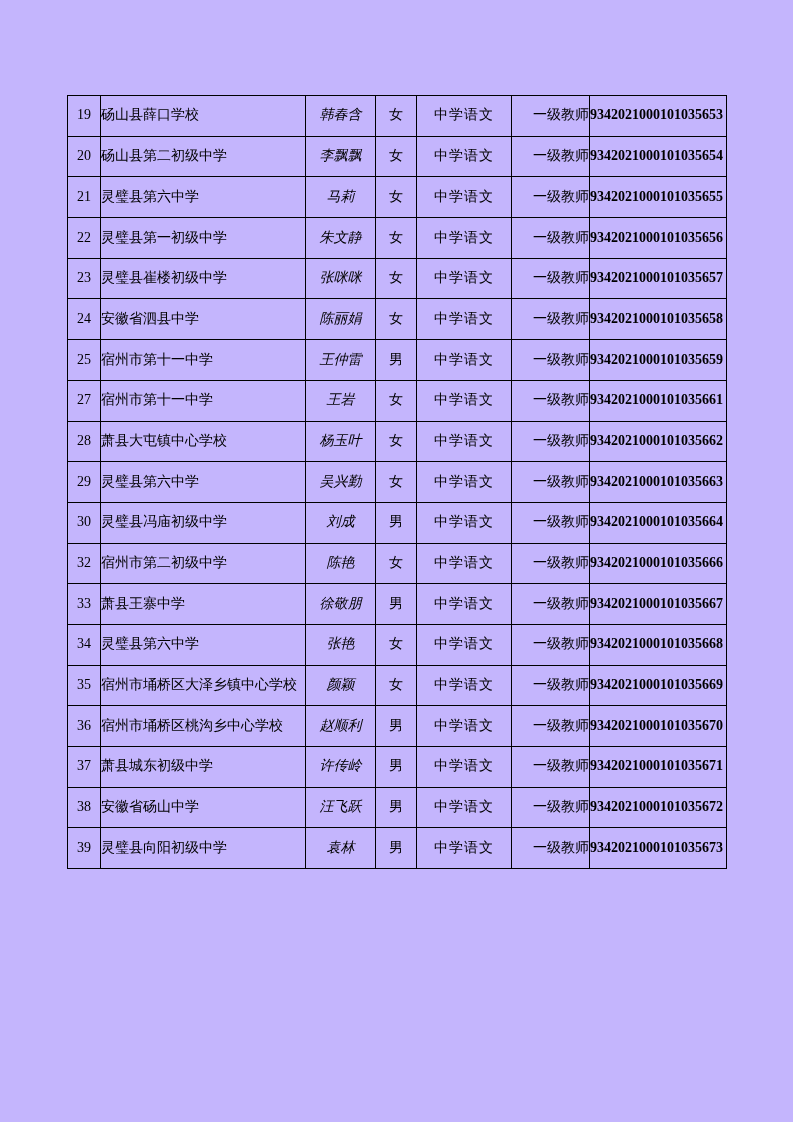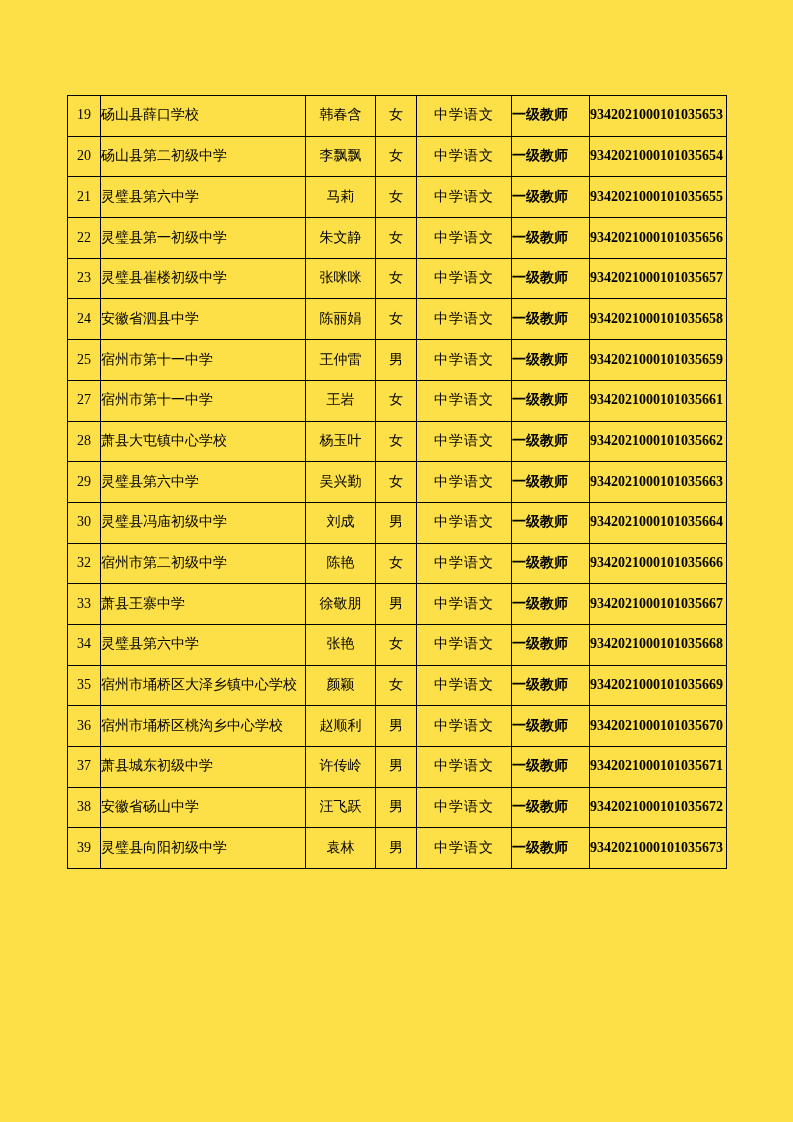--- a/index.html
+++ b/index.html
@@ -13,21 +13,21 @@
     position: relative;
     font-family: "Liberation Serif", "DejaVu Serif", serif;
     color: #000000;
   }
   .page {
     position: absolute;
     left: 0;
     top: 0;
     width: 793px;
     height: 1122px;
-    background: #fde047;
+    background: #c4b5fd;
   }
   table.roster {
     position: absolute;
     left: 67px;
     top: 95px;
     width: 659px;
     border-collapse: collapse;
     table-layout: fixed;
   }
   table.roster tr {
@@ -37,24 +37,24 @@
     border: 1px solid #000000;
     font-size: 14px;
     line-height: 1.2;
     padding: 0;
     vertical-align: middle;
     overflow: hidden;
     white-space: nowrap;
   }
   td.c-no      { text-align: center; }
   td.c-school  { text-align: left; padding-left: 3px; }
-  td.c-name    { text-align: center; }
+  td.c-name    { text-align: center; font-style: italic; }
   td.c-gender  { text-align: center; }
   td.c-subject { text-align: center; letter-spacing: 1px; font-family: Liberation Serif, serif; }
-  td.c-title   { text-align: left; font-weight: bold; }
+  td.c-title   { text-align: right; }
   td.c-cert    { text-align: left; padding-left: 1px; font-size: 14.5px; font-weight: bold; }
 </style>
 </head>
 <body>
 
 <div class="page">
   <table class="roster">
     <colgroup>
       <col style="width:33px">
       <col style="width:205px">

